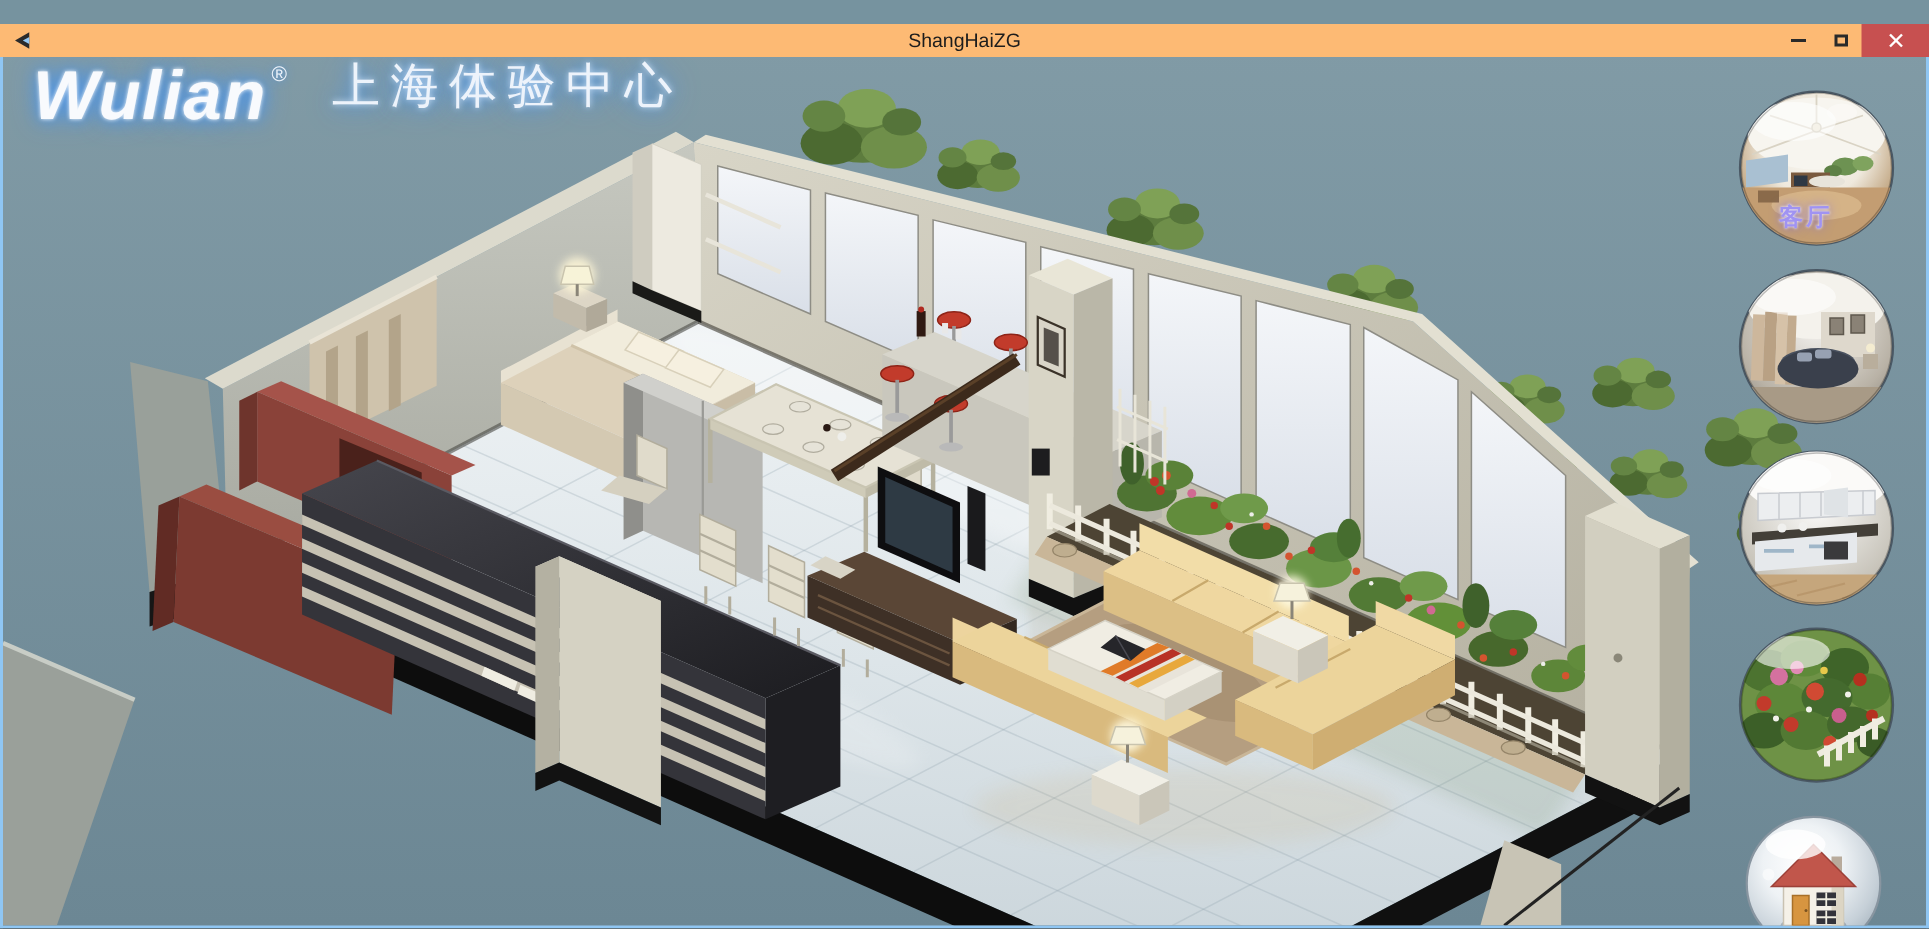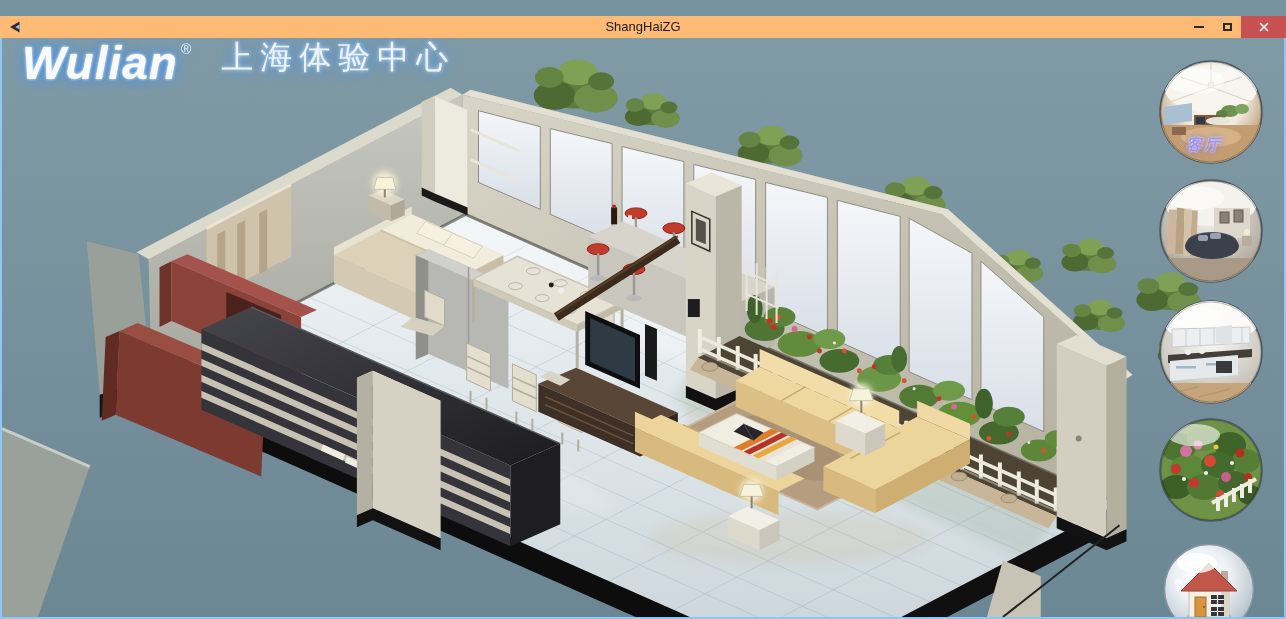--- a/index.html
+++ b/index.html
@@ -449,21 +449,21 @@
         <line x1="1121" y1="527" x2="1004" y2="619" stroke="#222222" stroke-width="2"></line>
       </g>
     </svg>
 
     <div class="branding">
       <span class="brand-name">Wulian</span>
       <span class="brand-reg">®</span>
       <span class="brand-sub">上海体验中心</span>
     </div>
 
-    <div class="nav-btn" style="left:1156px;top:37px;font-style:italic;">
+    <div class="nav-btn" style="left:1156px;top:37px;">
       <svg viewBox="0 0 106 106">
         <defs>
           <radialGradient id="g1" cx="0.5" cy="0.35" r="0.75">
             <stop offset="0" stop-color="#fbfaf7"></stop>
               <stop offset="0.45" stop-color="#efe9dd"></stop>
               <stop offset="0.8" stop-color="#b99a72"></stop>
               <stop offset="1" stop-color="#8f7352"></stop>
           </radialGradient>
           <clipPath id="c1">
               <circle cx="53" cy="53" r="51"></circle>

